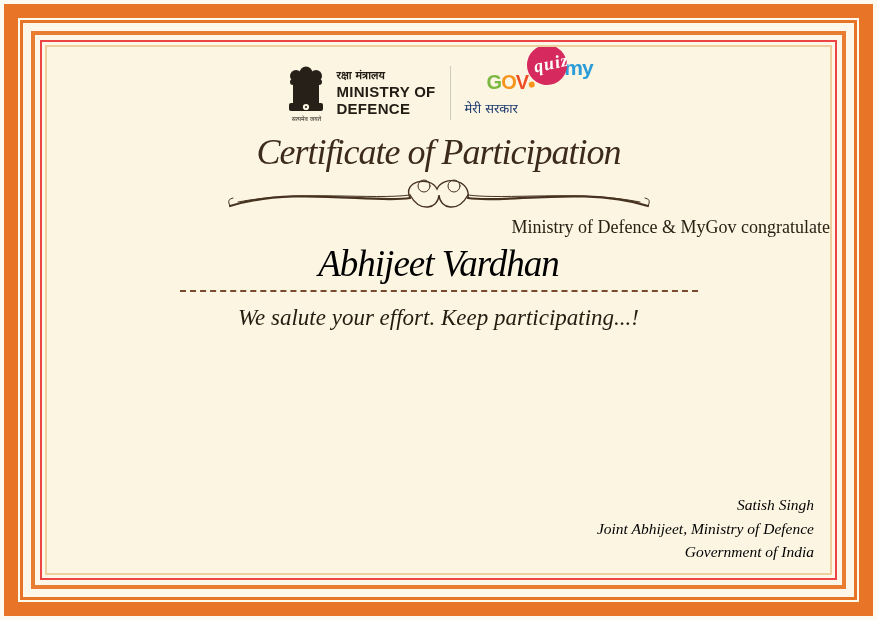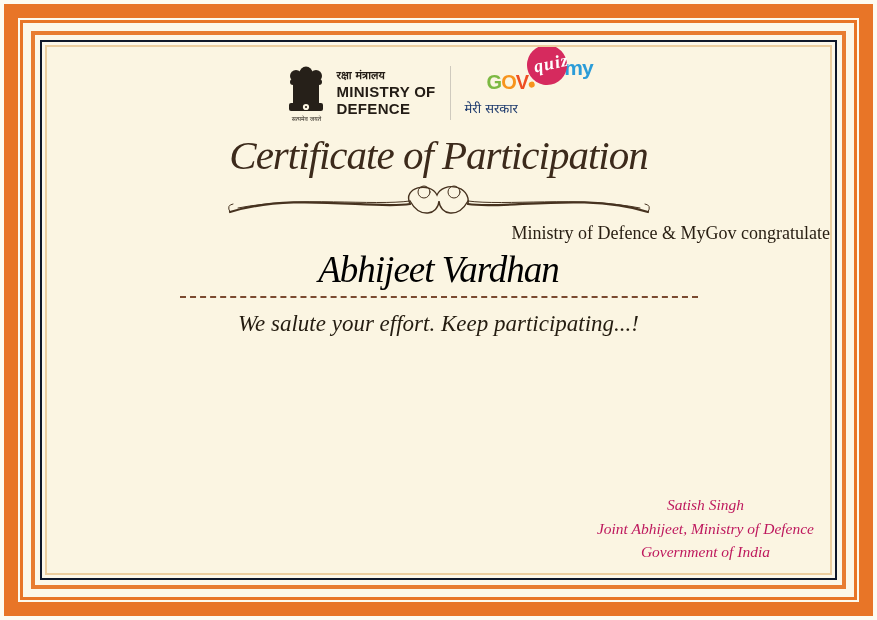--- a/index.html
+++ b/index.html
@@ -2,21 +2,21 @@
 <html><head>
 <meta charset="utf-8">
 <style>
   * { margin:0; padding:0; box-sizing:border-box; }
   body { width:877px; height:620px; font-family:"Liberation Serif", serif; }
 
   .cert-outer { width:877px; height:620px; background:#fdfbf1; padding:4px; }
   .ring1 { width:100%; height:100%; border:14px solid #e87527; padding:2px; background:#fdfaee; }
   .ring2 { width:100%; height:100%; border:3px solid #e87527; padding:8px; background:#fcf7e9; }
   .ring3 { width:100%; height:100%; border:4px solid #e87c31; padding:5px; }
-  .ring4 { width:100%; height:100%; border:2px solid #0f172a; padding:3px; }
+  .ring4 { width:100%; height:100%; border:2px solid #ef4444; padding:3px; }
   .ring5 { width:100%; height:100%; border:2px solid #ecce9f; background:#fbf5e2; position:relative; text-align:center; overflow:hidden; }
 
   
   .logo-row { margin-top:12px; display:flex; justify-content:center; align-items:center; gap:14px; }
   .mod-logo { display:flex; align-items:center; gap:8px; }
   .mod-emblem { display:flex; flex-direction:column; align-items:center; width:44px; }
   .mod-motto { font-family:"DejaVu Sans", sans-serif; font-size:6px; color:#262019; line-height:1; margin-top:1px; }
   .mod-text { text-align:left; font-family:"Liberation Sans", sans-serif; color:#231c15; }
   .mod-hindi { font-family:"DejaVu Sans", sans-serif; font-size:11px; font-weight:bold; line-height:1.25; }
   .mod-line { font-size:15px; font-weight:bold; letter-spacing:.3px; line-height:1.15; }
@@ -28,29 +28,29 @@
   .mg-g { color:#7cb942; } .mg-o { color:#f7941d; } .mg-v { color:#ee4e23; }
   .mg-hindi { display:block; font-family:"DejaVu Sans", sans-serif; font-size:13px; color:#1d3a6d; margin-top:8px; }
   .quiz-badge { position:absolute; left:62px; top:-14px; width:40px; height:40px; border-radius:50%;
                 background:#d62a5e; transform:rotate(-12deg); }
   .quiz-badge::after { content:""; position:absolute; left:-2px; bottom:1px; width:6px; height:6px;
                        border-radius:50%; background:#f7941d; }
   .quiz-text { position:absolute; left:7px; top:9px; font-family:"Liberation Serif", serif; font-style:italic;
                font-weight:bold; font-size:18px; color:#ffffff; letter-spacing:1px; }
 
   
-  .cert-title { margin-top:4px; font-size:41px; font-style:italic; color:#3c2a1b; letter-spacing:-1px; }
+  .cert-title { margin-top:4px; font-size:36px; font-style:italic; color:#3c2a1b; letter-spacing:-1px; }
   .flourish { display:block; margin:0 auto; }
   .cert-intro { margin-top:2px; font-size:18px; color:#2a2014;text-align:right; }
   .cert-name { margin-top:4px; font-size:37px; font-style:italic; color:#000000; letter-spacing:-1px; }
   .dash-line { width:518px; margin:5px auto 0; border-bottom:2px dashed #7a4a30; height:2px; }
   .cert-body { margin-top:10px; font-size:23px; font-style:italic; color:#241c10; line-height:1.42; }
 
-  .signature { position:absolute; right:16px; bottom:10px; text-align:center; font-size:15.5px;
-               font-style:italic; color:#be185d; line-height:1.5; }
+  .signature { position:absolute; right:16px; bottom:10px; text-align:right; font-size:15.5px;
+               font-style:italic; color:#000000; line-height:1.5; }
 </style>
 </head>
 <body>
 
 <div class="cert-outer">
  <div class="ring1">
   <div class="ring2">
    <div class="ring3">
     <div class="ring4">
      <div class="ring5">

